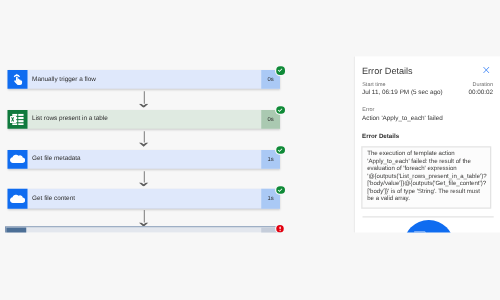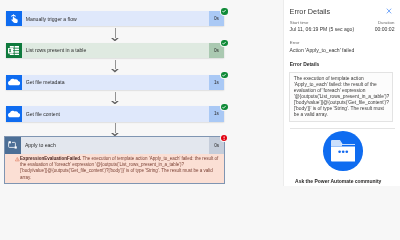--- a/index.html
+++ b/index.html
@@ -1,18 +1,18 @@
 <!DOCTYPE html>
 <html><head>
 <meta charset="utf-8">
 <style>
   * { box-sizing: border-box; margin:0; padding:0; }
   html,body { width:400px; height:186px; overflow:hidden; }
   body { font-family: "Liberation Sans", sans-serif; background:#f7f7f7; -webkit-font-smoothing:antialiased; }
-  .app { position:relative; width:400px; height:186px; overflow:hidden; }
+  .app { position:relative; width:400px; height:186px; overflow:hidden;margin-top:45px; }
 
   .canvas { position:absolute; left:0; top:0; width:283px; height:186px; background:#f7f7f7; }
   .panel { position:absolute; left:283px; top:0; width:117px; height:186px; background:#fff; border-left:1px solid #ececec; }
 
   
   .card { position:absolute; left:6px; width:218px; height:15.4px; display:flex; align-items:stretch;
           box-shadow:0 0.9px 1.6px rgba(0,0,0,0.17), 0 0 0.6px rgba(0,0,0,0.12); }
   .card .ico { width:15.5px; flex:0 0 15.5px; position:relative; display:flex; align-items:center; justify-content:center; }
   .card .title { flex:1; display:flex; align-items:center; padding-left:4.2px; font-size:5.1px; color:#2b2b2b; white-space:nowrap; }
   .card .dur { flex:0 0 15.2px; display:flex; align-items:center; justify-content:center; font-size:4.7px; color:#2b2b2b; }

